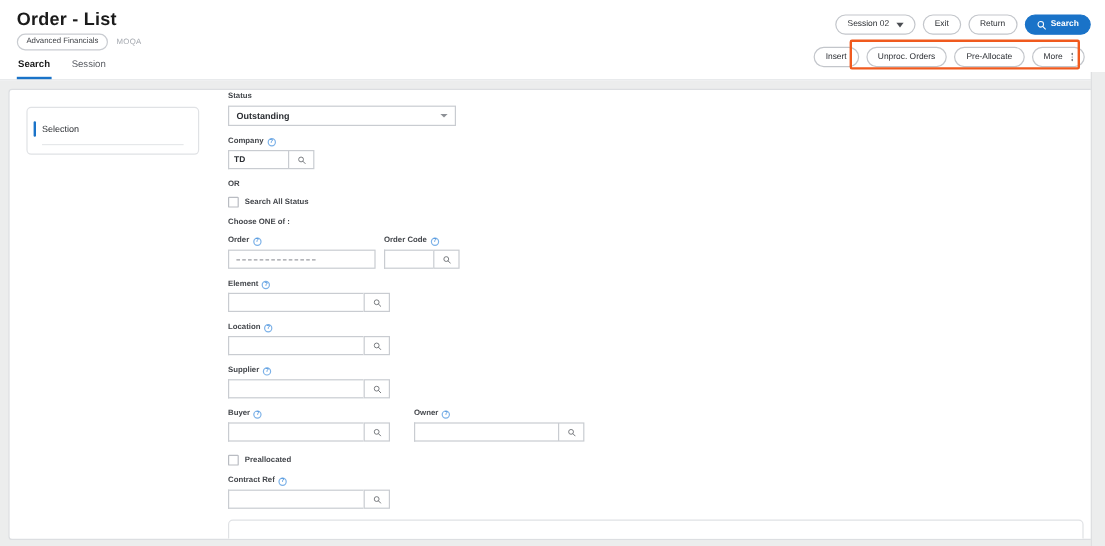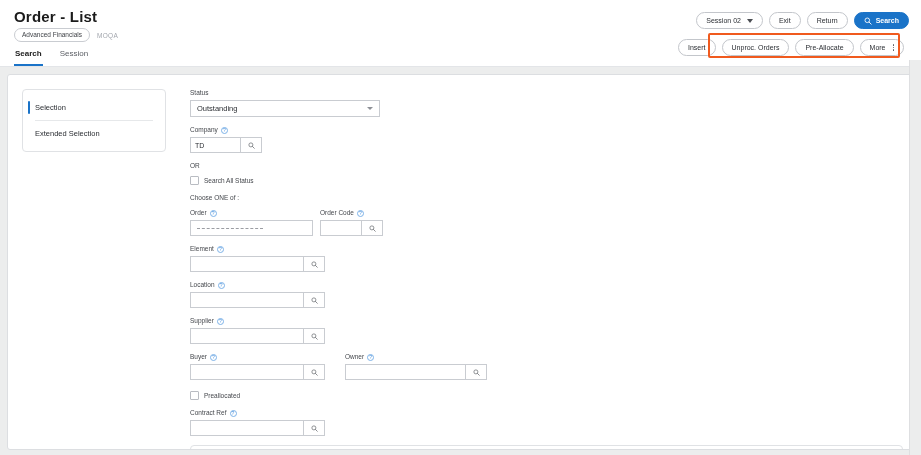--- a/index.html
+++ b/index.html
@@ -114,22 +114,22 @@
     line-height: 9px;
   }
   .nav-item.active::before {
     content: ""; position: absolute; left: 5px; top: 5px; bottom: 5px;
     width: 2px; background: #1a73c8; border-radius: 1px;
   }
   .nav-sep { height: 1px; background: #e6e8ea; margin: 1px 12px 1px 12px; }
 
   
   .form-col {
-    flex: 1 1 auto; padding: 14px 10px 0 14px;
-    overflow: hidden; position: relative;
+    flex: 1 1 auto; padding: 2px 10px 0 14px;
+    overflow: hidden; position: relative; font-weight: bold;
   }
   .field { margin-bottom: 9px; }
   .lbl {
     display: flex; align-items: center; gap: 3px;
     font-size: 6.5px; color: #44474c; margin-bottom: 3px; line-height: 8px;
   }
   .help {
     width: 7px; height: 7px; border-radius: 50%;
     border: 1px solid #7db2e8; color: #4e94dd;
     font-size: 5px; line-height: 5px;
@@ -239,23 +239,20 @@
 
   <div class="body-wrap">
     <div class="content-card">
 
       <div class="left-col">
         <div class="nav-card">
           <div class="nav-item active">
             <span>Selection</span>
           </div>
           <div class="nav-sep"></div>
-          <div class="nav-item">
-            <span>Extended Selection</span>
-          </div>
         </div>
       </div>
 
       <div class="form-col">
 
         <div class="field">
           <div class="lbl">
             <span>Status</span>
           </div>
           <div class="select" style="width:190px">

